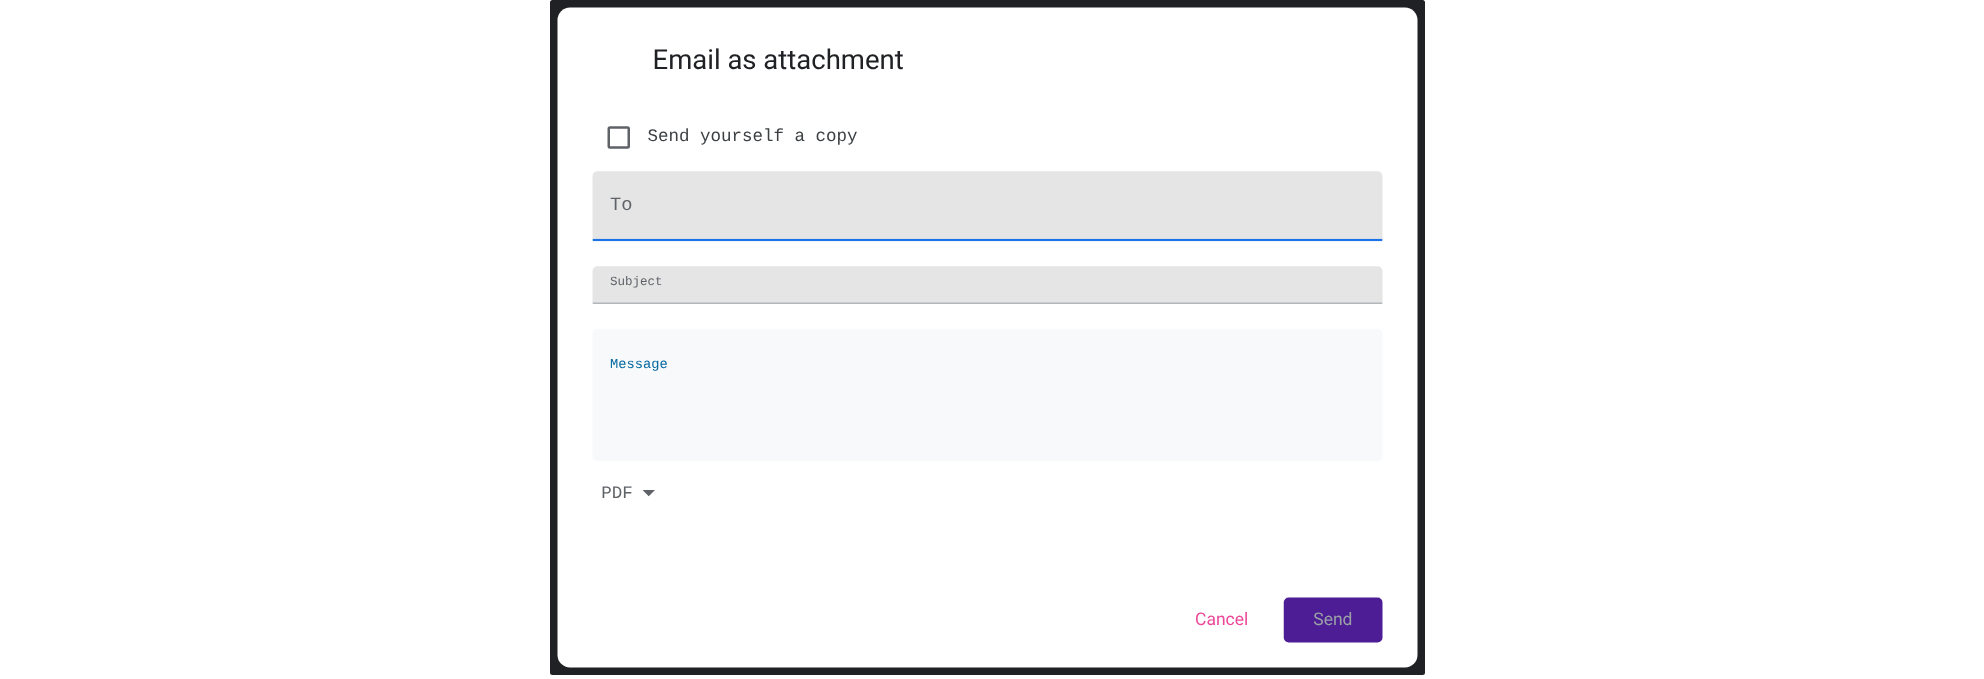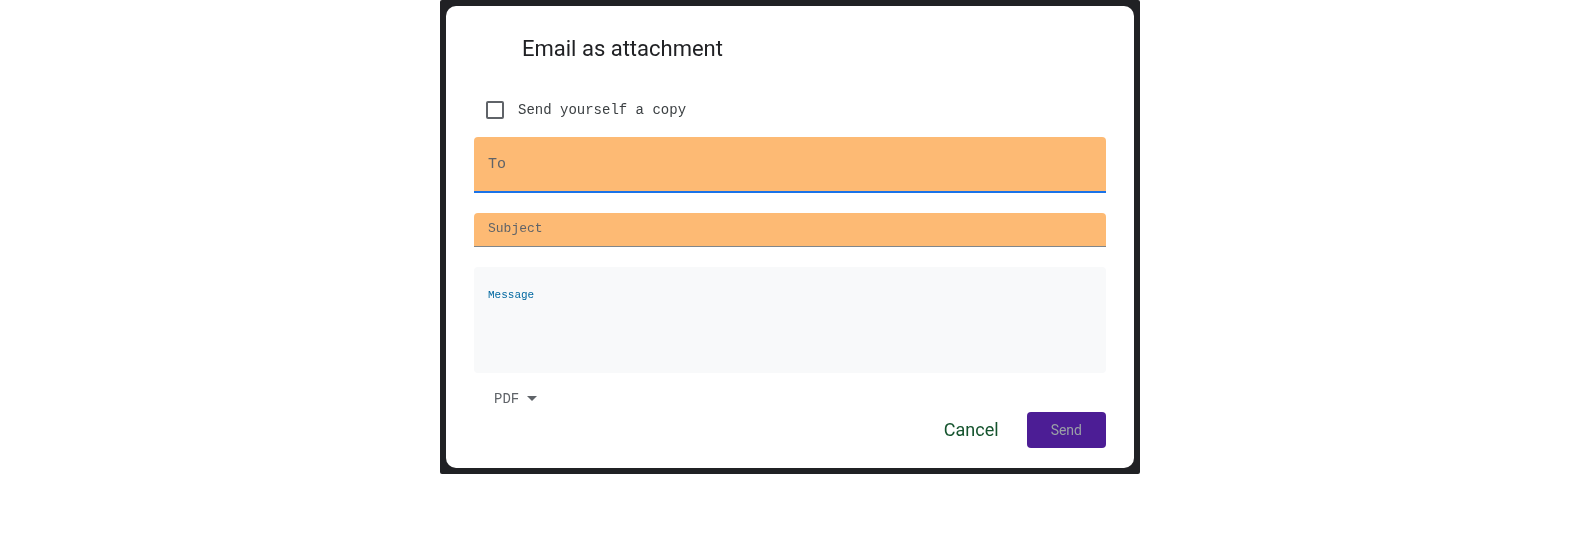--- a/index.html
+++ b/index.html
@@ -12,21 +12,21 @@
       background: #fff;
       width: 1587px;
       height: 543px;
       position: relative;
     }
     .frame {
       position: absolute;
       left: 440px;
       top: 0;
       width: 700px;
-      height: 474px;
+      height: 540px;
       background: #202124;
       padding: 6px;
       border-radius: 2px;
     }
     .dialog {
       background: #fff;
       width: 100%;
       height: 100%;
       border-radius: 10px;
       padding: 24px 28px 20px 28px;
@@ -59,38 +59,38 @@
       border-radius: 2px;
       margin-right: 14px;
       background: #fff;
       cursor: pointer;
     }
     .checkbox-label {
       font-size: 14px;
       color: #3c4043;
     }
     .field {
-      background: #fdba74;
+      background: #e5e5e5;
       border-radius: 4px 4px 0 0;
       padding: 12px 14px 10px 14px;
       margin-bottom: 20px;
       position: relative;
     }
     .field.to-field {
       border-bottom: 2px solid #1a73e8;
       padding-top: 18px;
       padding-bottom: 18px;
     }
     .field.subject-field {
       border-bottom: 1px solid #80868b;
       padding-top: 8px;
       padding-bottom: 8px;
     }
     .field-label-small {
-      font-size: 13px;
+      font-size: 10px;
       color: #5f6368;
       display: block;
       margin-bottom: 2px;
     }
     .field-label-placeholder {
       font-size: 15px;
       color: #5f6368;
     }
     .field-input {
       border: none;
@@ -108,21 +108,21 @@
       min-height: 106px;
       margin-bottom: 18px;
     }
     .message-placeholder {
       font-size: 11px;
       color: #0369a1;
     }
     .format-row {
       display: flex;
       align-items: center;
-      margin-left: 20px;
+      margin-left: 7px;
       margin-bottom: 10px;
     }
     .format-label {
       font-size: 14px;
       color: #5f6368;
       margin-right: 8px;
     }
     .dropdown-icon {
       display: inline-flex;
       align-items: center;
@@ -132,22 +132,22 @@
       position: absolute;
       bottom: 20px;
       right: 28px;
       display: flex;
       align-items: center;
       gap: 18px;
     }
     .cancel-btn {
       background: transparent;
       border: none;
-      font-size: 18px;
-      color: #14532d;
+      font-size: 14px;
+      color: #ec4899;
       cursor: pointer;
       font-family: inherit;
       padding: 8px 10px;
       text-align: right;
     }
     .send-btn {
       background: #4c1d95;
       border: none;
       font-size: 14px;
       color: #9aa0a6;

